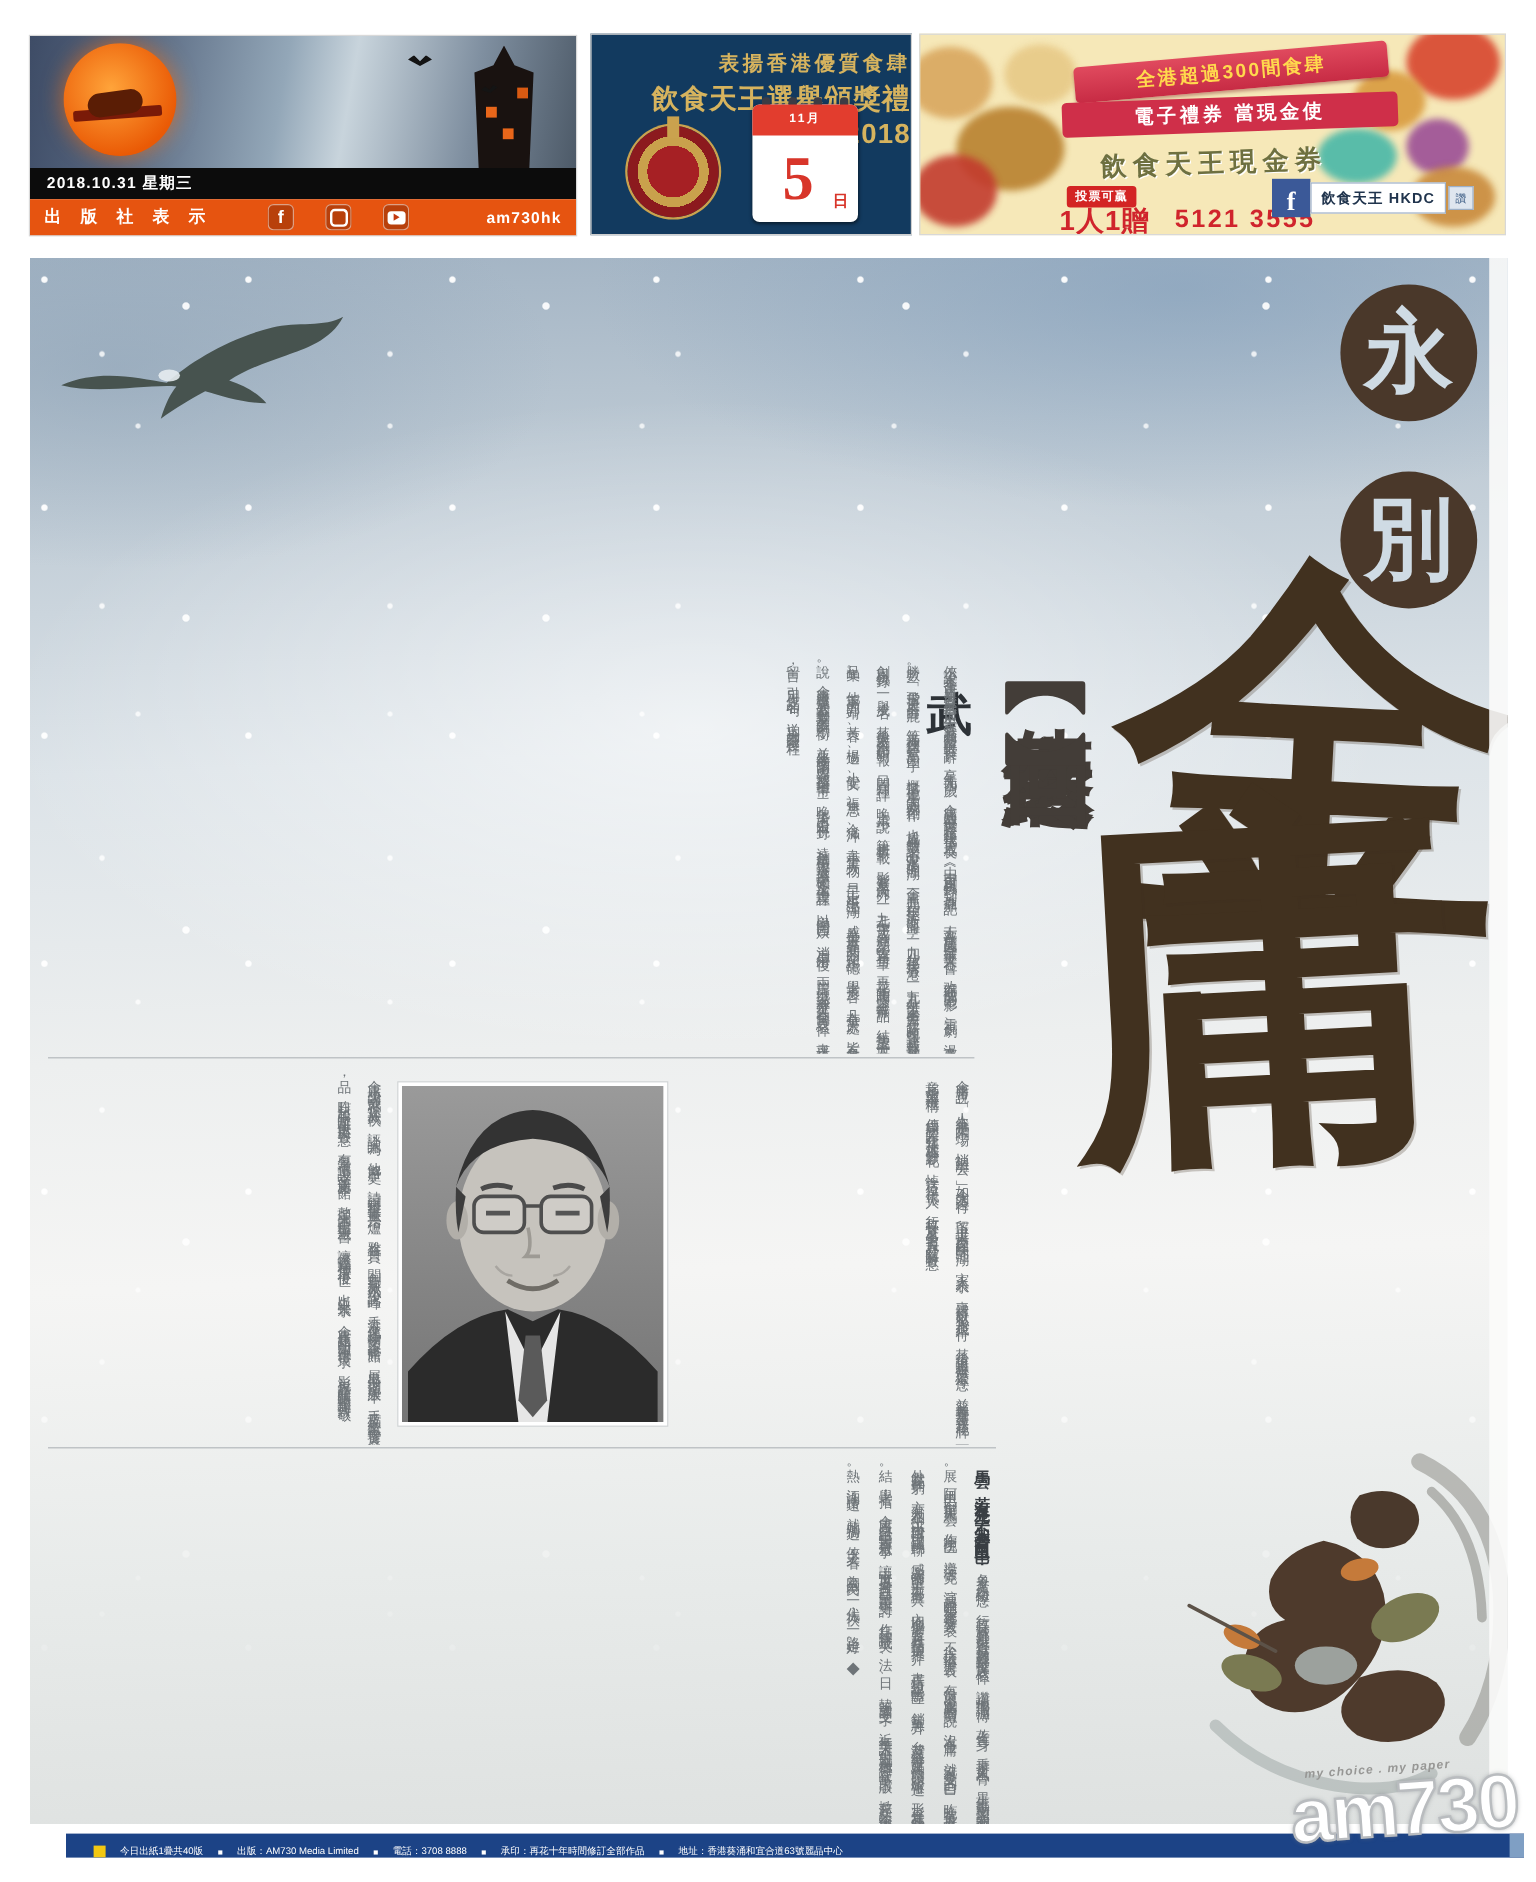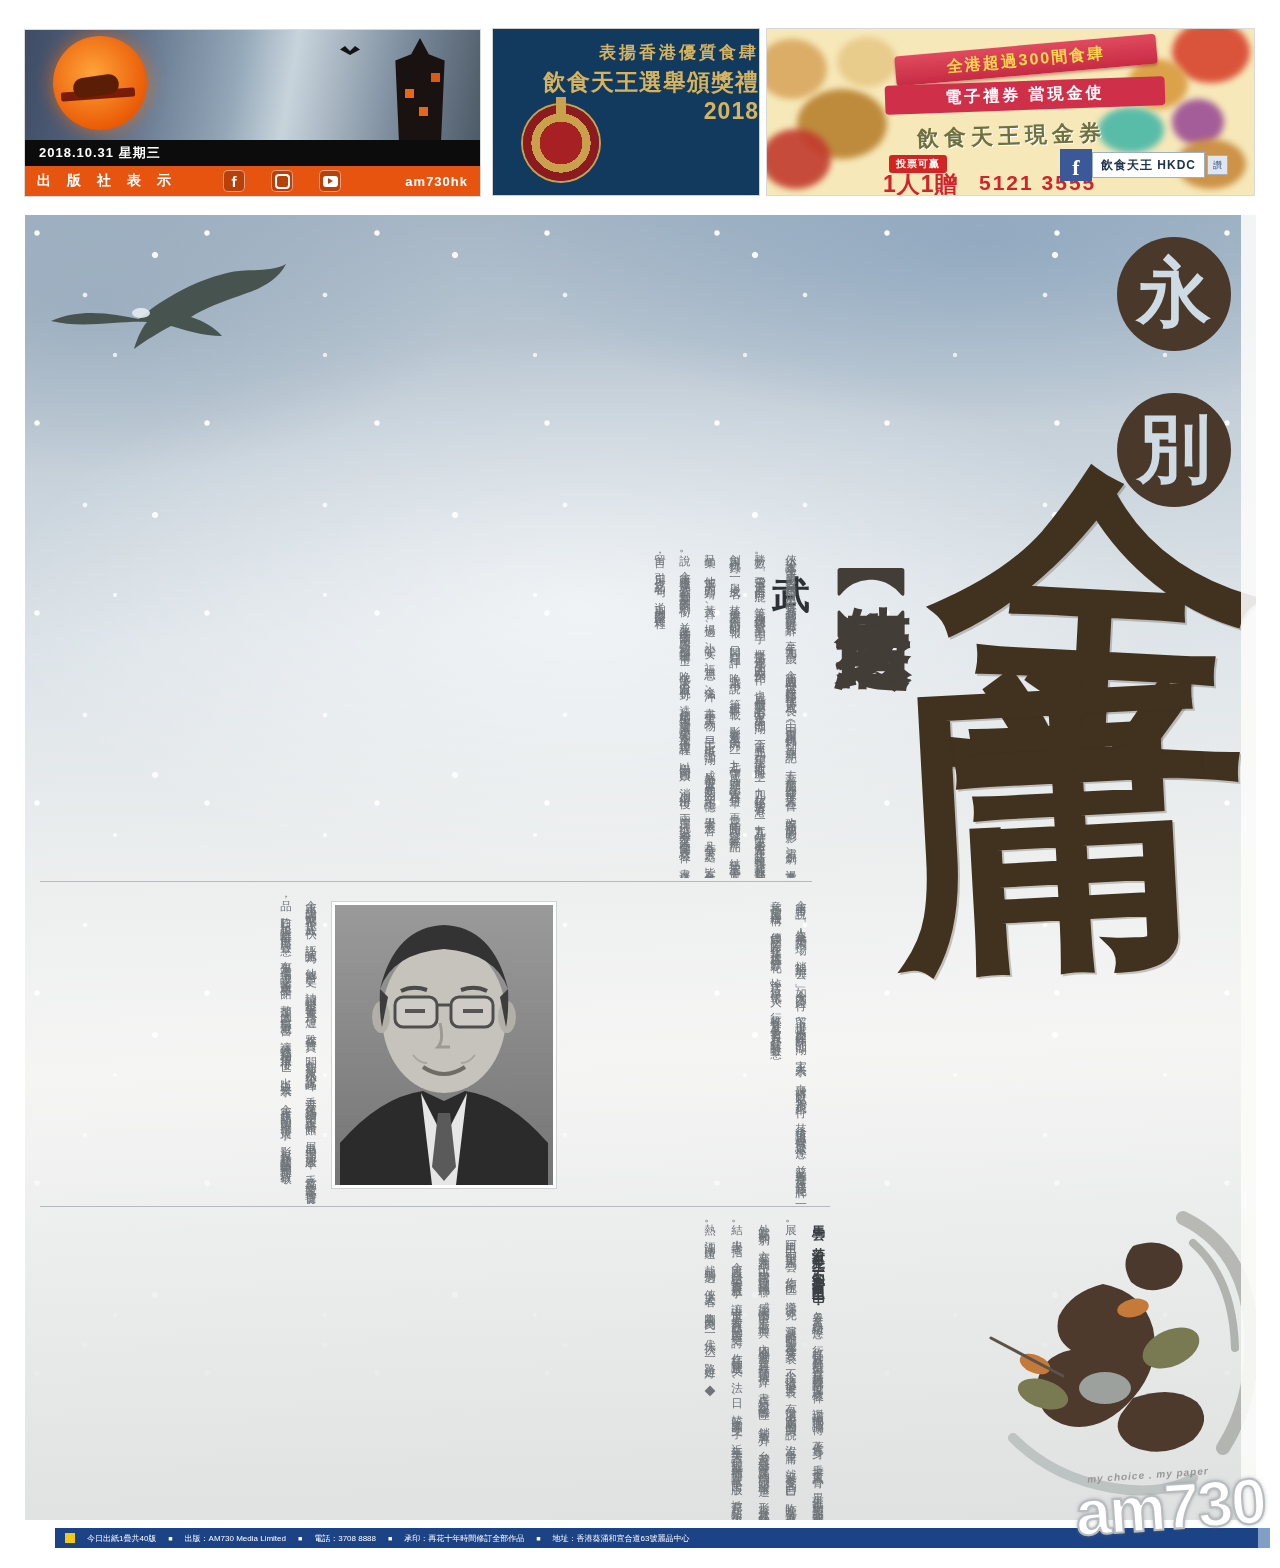--- a/index.html
+++ b/index.html
@@ -135,21 +135,21 @@
 
   .inkfig{position:absolute;left:958px;top:973px;}
 
   .wm{position:absolute;left:1075px;top:1468px;transform:rotate(-4deg);z-index:5;}
   .wm-small{font-size:10px;font-weight:bold;font-style:italic;color:#97979а;color:#979795;letter-spacing:1px;margin-left:14px;}
   .wm-big{font-size:64px;font-weight:900;color:#ffffff;line-height:.9;letter-spacing:-2px;
     -webkit-text-stroke:2px #b9bcbf;text-shadow:0 0 4px rgba(120,125,130,.8);}
 
   
   .footer{position:absolute;left:55px;top:1528px;width:1215px;height:20px;background:#1c4386;display:flex;
-    align-items:center;gap:12px;padding:0 10px;box-sizing:border-box;color:#fff;font-size:8px;white-space:nowrap;overflow:hidden;}
+    align-items:flex-end;gap:12px;padding:0 23px;box-sizing:border-box;color:#fff;font-size:8px;white-space:nowrap;overflow:hidden;}
   .ysq{width:10px;height:10px;background:#f2c812;flex:0 0 auto;}
   .blt{font-size:7px;color:#ffffff;}
   .fcap{position:absolute;right:-2px;top:0;width:14px;height:20px;background:#7f9fc4;}
 </style>
 </head>
 <body>
 
 <div class="page">
 
   <div class="logo">
@@ -179,20 +179,31 @@
       </span>
       <span class="handle">am730hk</span>
     </div>
   </div>
 
   <div class="adc">
     <div class="adc-t1">表揚香港優質食肆</div>
     <div class="adc-t2">飲食天王選舉頒獎禮2018</div>
     <div class="emblem">
       <div class="emblem-crown"></div>
+    </div>
+    <div class="cal">
+      <div class="cal-rings">
+          <i></i>
+          <i></i>
+          <i></i>
+          <i></i>
+        </div>
+      <div class="cal-head">11月</div>
+      <div class="cal-day">5</div>
+      <div class="cal-unit">日</div>
     </div>
   </div>
 
   <div class="adr">
     <div class="blob" style="left:-10px;top:10px;width:70px;height:60px;background:#d9a75f;"></div>
     <div class="blob" style="left:30px;top:60px;width:90px;height:70px;background:#b9812f;"></div>
     <div class="blob" style="left:-6px;top:100px;width:70px;height:60px;background:#c23b2e;"></div>
     <div class="blob" style="left:70px;top:8px;width:60px;height:50px;background:#e7c987;"></div>
     <div class="blob" style="right:4px;top:-8px;width:78px;height:62px;background:#d8452e;"></div>
     <div class="blob" style="right:66px;top:30px;width:60px;height:50px;background:#d99b3f;"></div>

